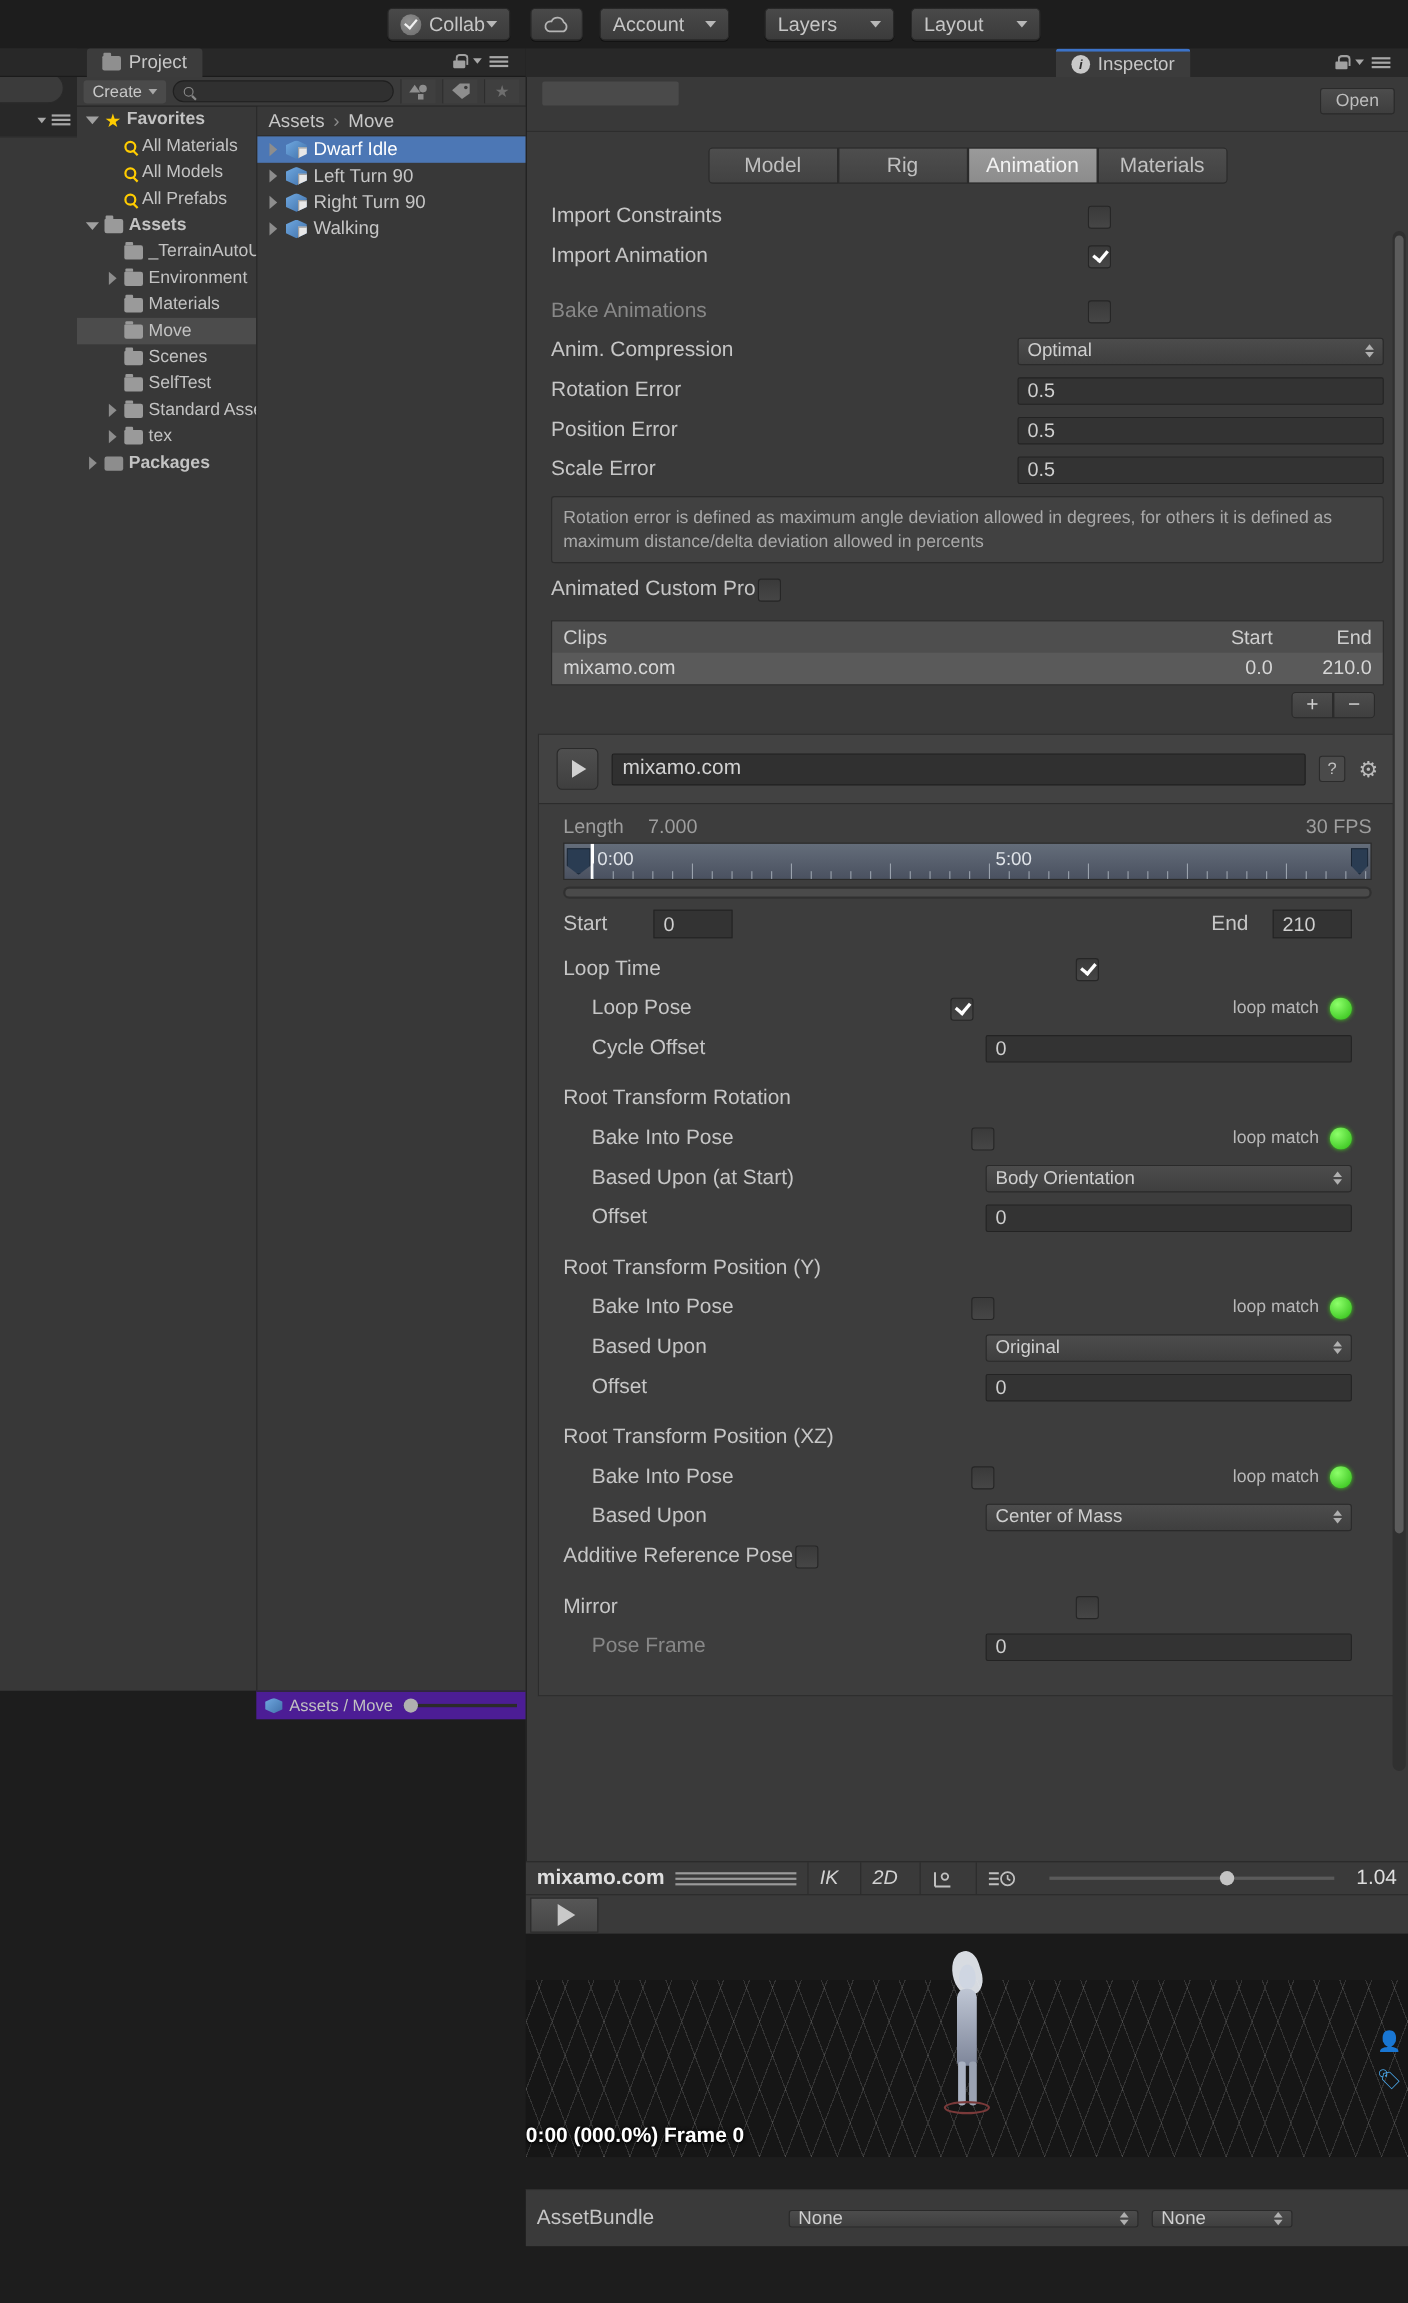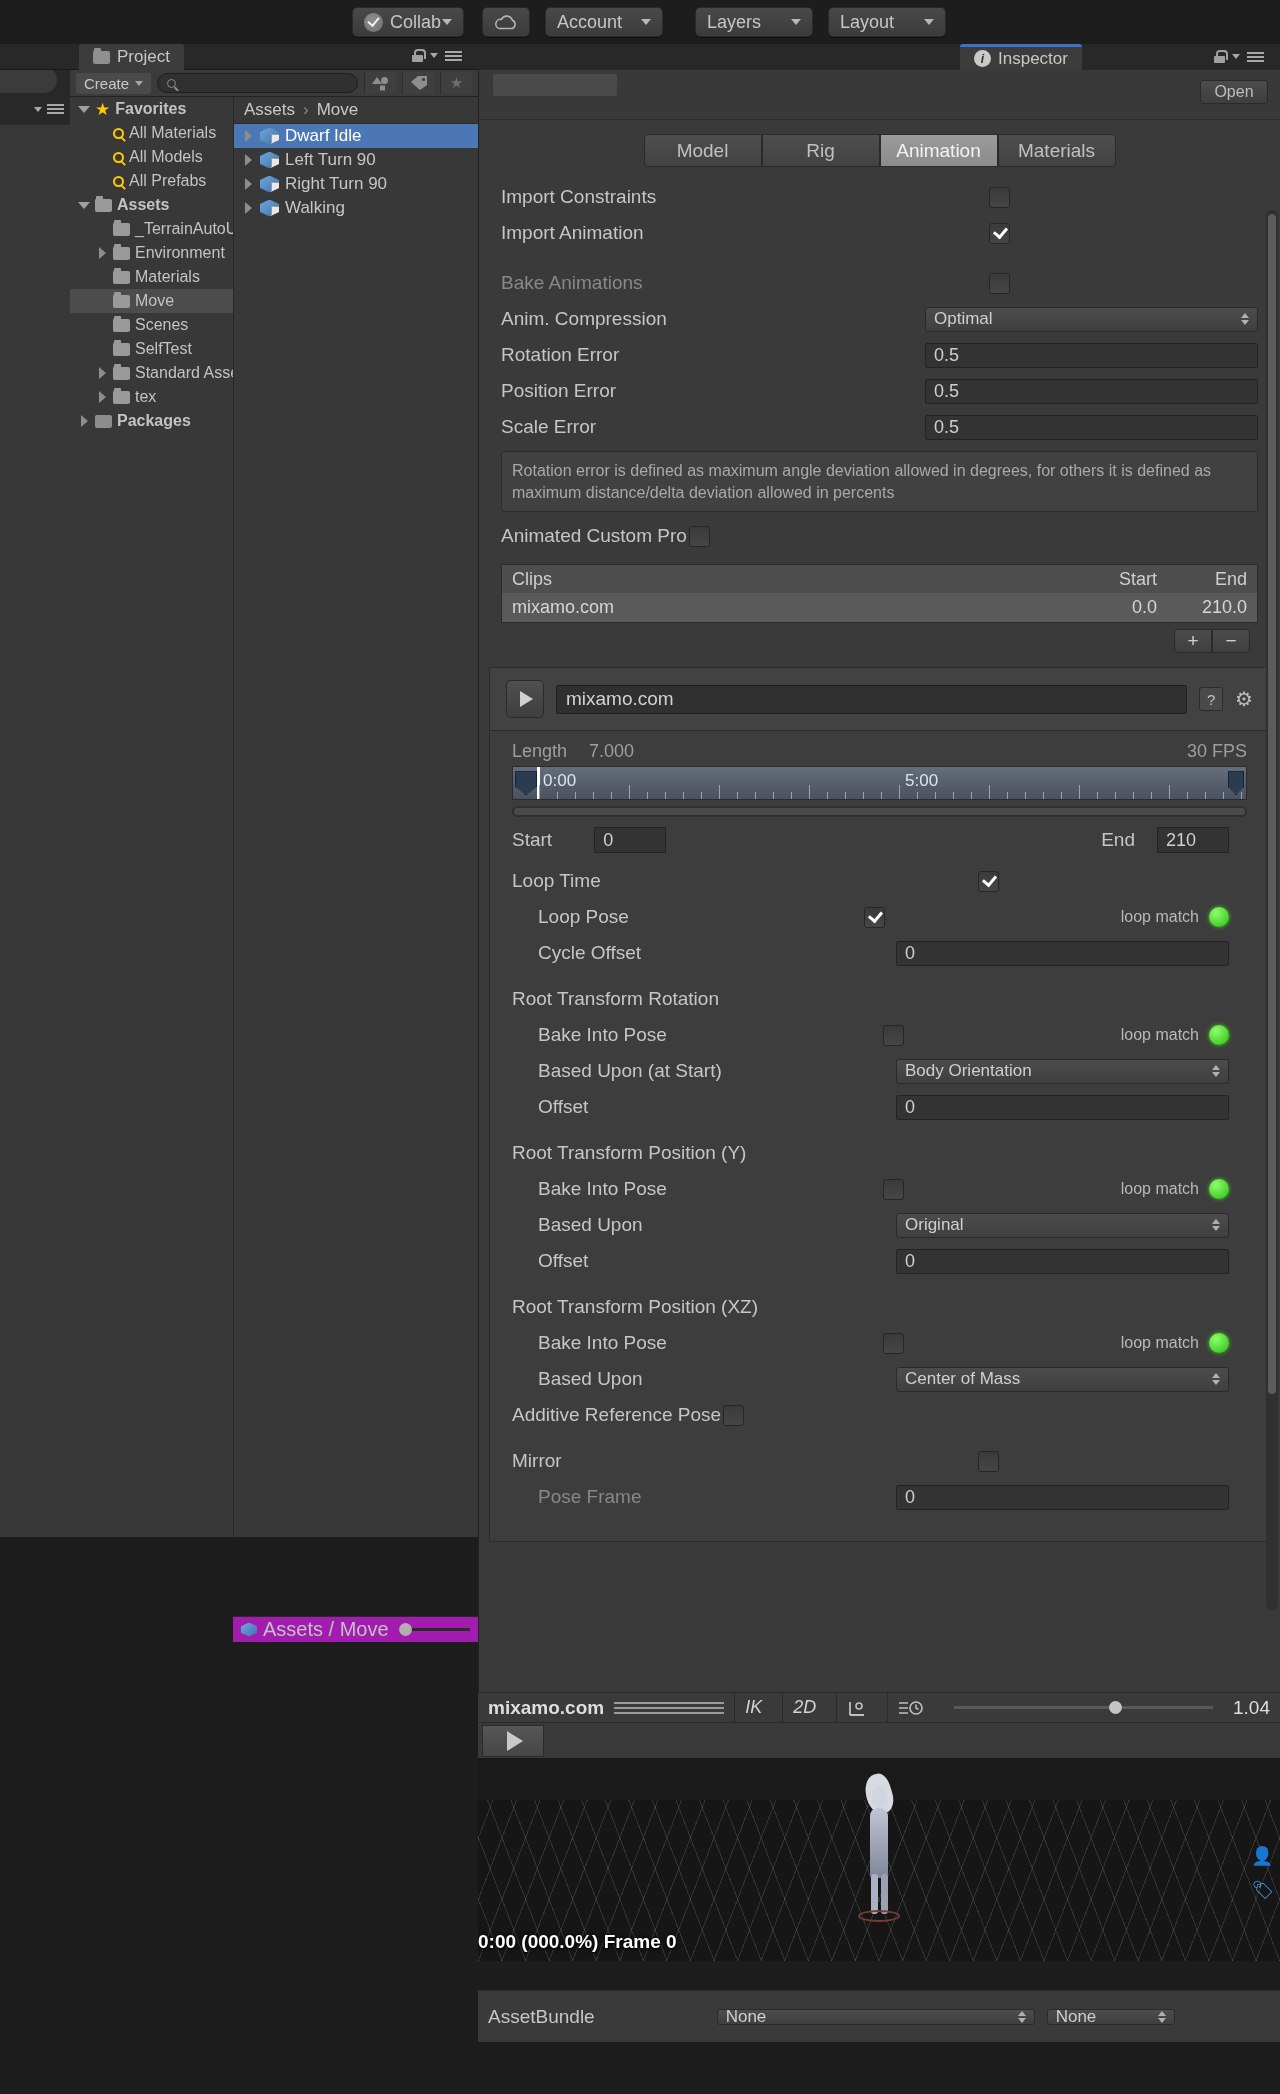--- a/index.html
+++ b/index.html
@@ -149,23 +149,23 @@
   .cube {
     width: 19px; height: 17px; flex: 0 0 auto; position: relative;
     background: linear-gradient(135deg,#6fa8e0,#3f6fa8);
     clip-path: polygon(50% 0,100% 26%,100% 74%,50% 100%,0 74%,0 26%);
   }
   .cube::after {
     content: ""; position: absolute; right: -2px; bottom: -1px; width: 8px; height: 10px;
     background: #e8e8e8; border: 1px solid #9a9a9a;
   }
   .proj-statusbar {
-    position: absolute; left: 233px; top: 1616px; width: 245px; height: 26px;
-    background: #a21caf; display: flex; align-items: center; gap: 6px; padding: 0 8px;
-    font-size: 20px; color: #c2c2c2; border-top: 1px solid #2a2a2a;
+    position: absolute; left: 233px; top: 1537px; width: 245px; height: 26px;
+    background: #4c1d95; display: flex; align-items: center; gap: 6px; padding: 0 8px;
+    font-size: 15px; color: #c2c2c2; border-top: 1px solid #2a2a2a;
   }
   .statcube { width:16px;height:14px;background:linear-gradient(135deg,#6fa8e0,#3f6fa8); clip-path: polygon(50% 0,100% 26%,100% 74%,50% 100%,0 74%,0 26%); flex:0 0 auto;}
   .zoom-slider { flex:1; height:3px; background:#2b2b2b; position:relative; margin-left:4px;}
   .zoom-slider::after { content:""; position:absolute; left:0; top:-5px; width:13px;height:13px;border-radius:50%;background:#b0b0b0;}
 
   
   .insp-tabrow { position: absolute; left: 478px; top: 44px; width: 802px; height: 26px; background:#282828; }
   #tab-inspector { left: 482px; background: #3c3c3c; border-top: 3px solid #3c73c8; }
   .info-ico {
     width: 17px; height: 17px; border-radius: 50%; background: #c9c9c9;

